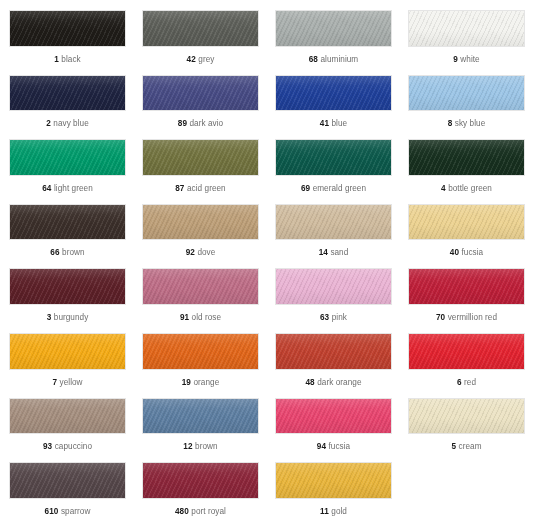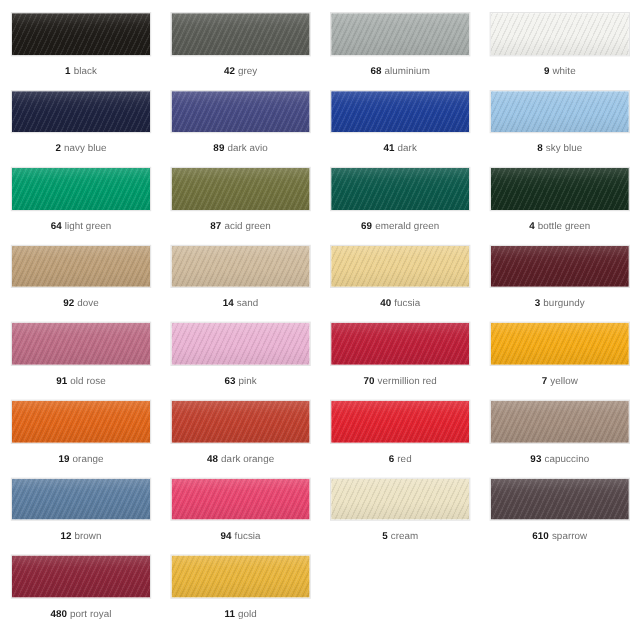--- a/index.html
+++ b/index.html
@@ -149,21 +149,21 @@
           <div class="sheen"></div>
         </div>
         <div class="swatch-label"><span class="swatch-code">89</span><span class="swatch-name">dark avio</span></div>
       </div>
       <div class="swatch-cell">
         <div class="swatch-chip">
           <div class="base" style="background: rgb(31, 64, 154);"></div>
           <div class="weave"></div>
           <div class="sheen"></div>
         </div>
-        <div class="swatch-label"><span class="swatch-code">41</span><span class="swatch-name">dark</span></div>
+        <div class="swatch-label"><span class="swatch-code">41</span><span class="swatch-name">blue</span></div>
       </div>
       <div class="swatch-cell">
         <div class="swatch-chip">
           <div class="base" style="background: rgb(156, 197, 230);"></div>
           <div class="weave"></div>
           <div class="sheen"></div>
         </div>
         <div class="swatch-label"><span class="swatch-code">8</span><span class="swatch-name">sky blue</span></div>
       </div>
       <div class="swatch-cell">
@@ -190,20 +190,28 @@
         </div>
         <div class="swatch-label"><span class="swatch-code">69</span><span class="swatch-name">emerald green</span></div>
       </div>
       <div class="swatch-cell">
         <div class="swatch-chip">
           <div class="base" style="background: rgb(23, 48, 31);"></div>
           <div class="weave"></div>
           <div class="sheen"></div>
         </div>
         <div class="swatch-label"><span class="swatch-code">4</span><span class="swatch-name">bottle green</span></div>
+      </div>
+      <div class="swatch-cell">
+        <div class="swatch-chip">
+          <div class="base" style="background: rgb(59, 47, 42);"></div>
+          <div class="weave"></div>
+          <div class="sheen"></div>
+        </div>
+        <div class="swatch-label"><span class="swatch-code">66</span><span class="swatch-name">brown</span></div>
       </div>
       <div class="swatch-cell">
         <div class="swatch-chip">
           <div class="base" style="background: rgb(189, 159, 120);"></div>
           <div class="weave"></div>
           <div class="sheen"></div>
         </div>
         <div class="swatch-label"><span class="swatch-code">92</span><span class="swatch-name">dove</span></div>
       </div>
       <div class="swatch-cell">

